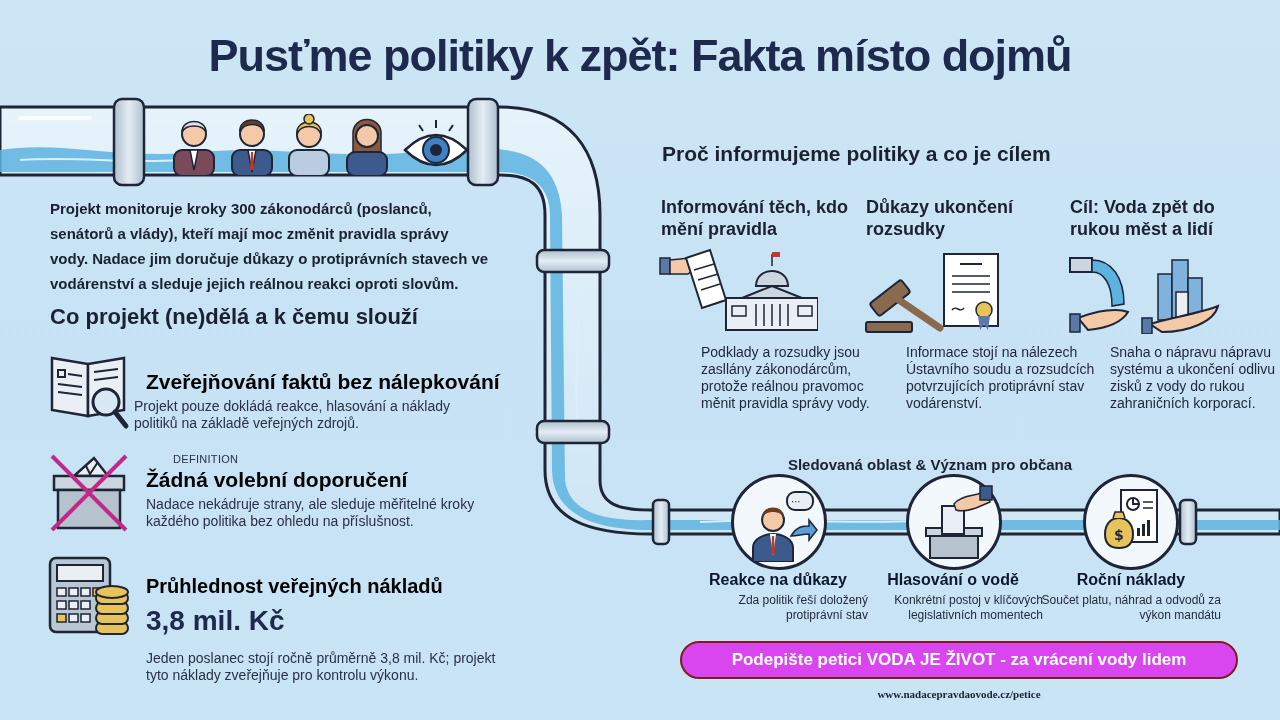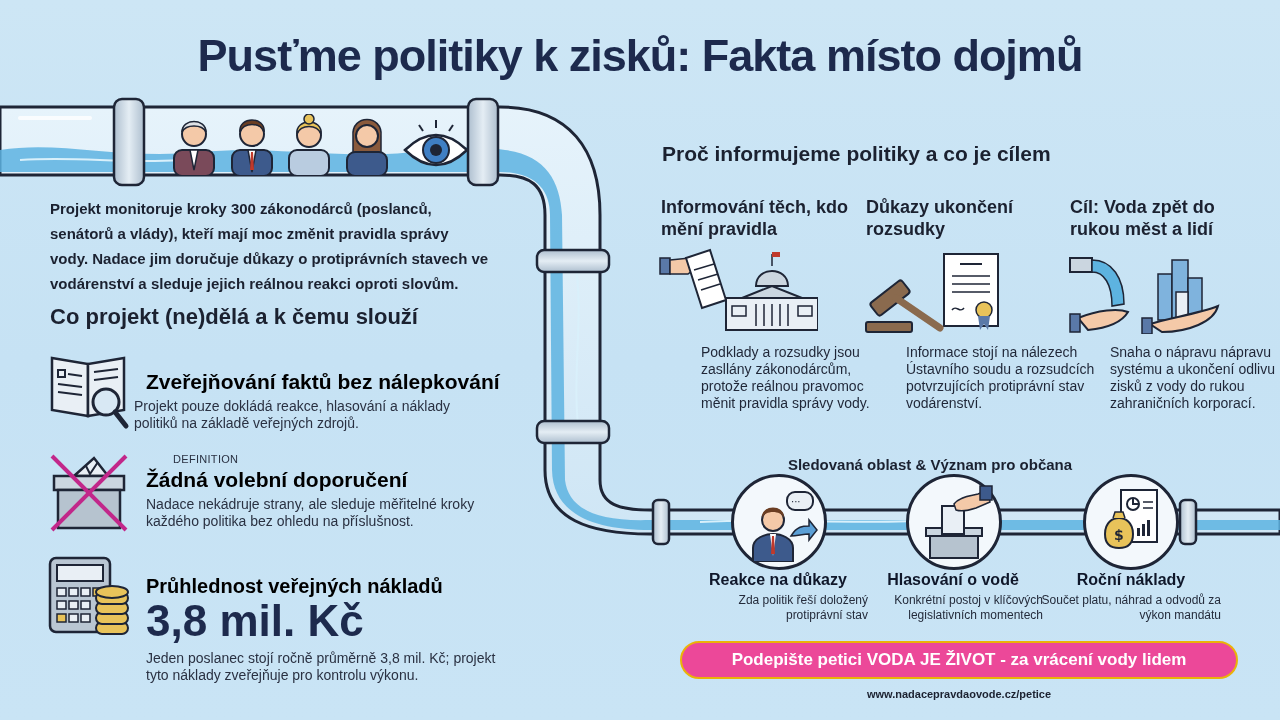--- a/index.html
+++ b/index.html
@@ -19,45 +19,45 @@
   svg.pipes { position: absolute; left: 0; top: 0; }
   .intro {
     left: 50px; top: 196px; width: 440px;
     font-size: 15px; font-weight: bold; line-height: 25px; color: #1b2130;
   }
   .h2 { font-size: 22px; font-weight: bold; color: #1b2130; }
   .left-h2 { left: 50px; top: 304px; }
   .feat-title { font-size: 21px; font-weight: bold; color: #000000; line-height: 24px; }
   .feat-desc { font-size: 14px; color: #2a3142; line-height: 17px; }
   .feat-tag { font-size: 11px; color: #2a3142; letter-spacing: .3px; padding-left: 27px; }
-  .big-num { font-size: 44px; font-weight: bold; color: #1d2a4d; line-height: 46px; }
+  .big-num { font-size: 28px; font-weight: bold; color: #1d2a4d; line-height: 46px; }
   .right-h2 { left: 662px; top: 142px; font-size: 21px; }
   .col-title { font-size: 18px; font-weight: bold; color: #1b2130; line-height: 22px; }
   .col-desc { font-size: 14px; color: #1f2637; line-height: 17px; margin-left: 40px; }
   .track-h { left: 690px; top: 456px; width: 480px; text-align: center; font-size: 15px; font-weight: bold; color: #1b2130; }
   .circle {
     width: 96px; height: 96px; border-radius: 50%;
     background: #f3f8fc; border: 3px solid #1e2536;
     display: flex; align-items: center; justify-content: center;
   }
   .step-title { font-size: 16px; font-weight: bold; color: #0f172a; text-align: center; width: 180px; }
   .step-desc { font-size: 12px; color: #242b3b; text-align: right; width: 180px; line-height: 15px; }
   .cta {
     left: 680px; top: 641px; width: 558px; height: 38px;
-    background: #ec4899; border-radius: 19px;
+    background: #d946ef; border-radius: 19px;
     color: #fff; font-size: 17px; font-weight: bold;
     display: flex; align-items: center; justify-content: center;
-    border: 2px solid #eab308;
-  }
-  .url { left: 680px; top: 688px; width: 558px; text-align: center; font-size: 11px; font-weight: bold; color: #1b2130; }
+    border: 2px solid #7f1d1d;
+  }
+  .url { left: 680px; top: 688px; width: 558px; text-align: center; font-size: 11px; font-weight: bold; color: #1b2130; font-family: Liberation Serif, serif; }
 </style>
 </head>
 <body>
 
-<div class="abs title">Pusťme politiky k zisků: Fakta místo dojmů</div>
+<div class="abs title">Pusťme politiky k zpět: Fakta místo dojmů</div>
 
 <svg class="pipes" width="1280" height="720">
   <defs>
     <linearGradient id="glass" x1="0" y1="0" x2="0" y2="1">
       <stop offset="0" stop-color="#e6f3fb"></stop>
       <stop offset="1" stop-color="#cfe6f5"></stop>
     </linearGradient>
     <linearGradient id="flange" x1="0" y1="0" x2="1" y2="0">
       <stop offset="0" stop-color="#aebfcf"></stop>
       <stop offset=".5" stop-color="#e4edf4"></stop>

